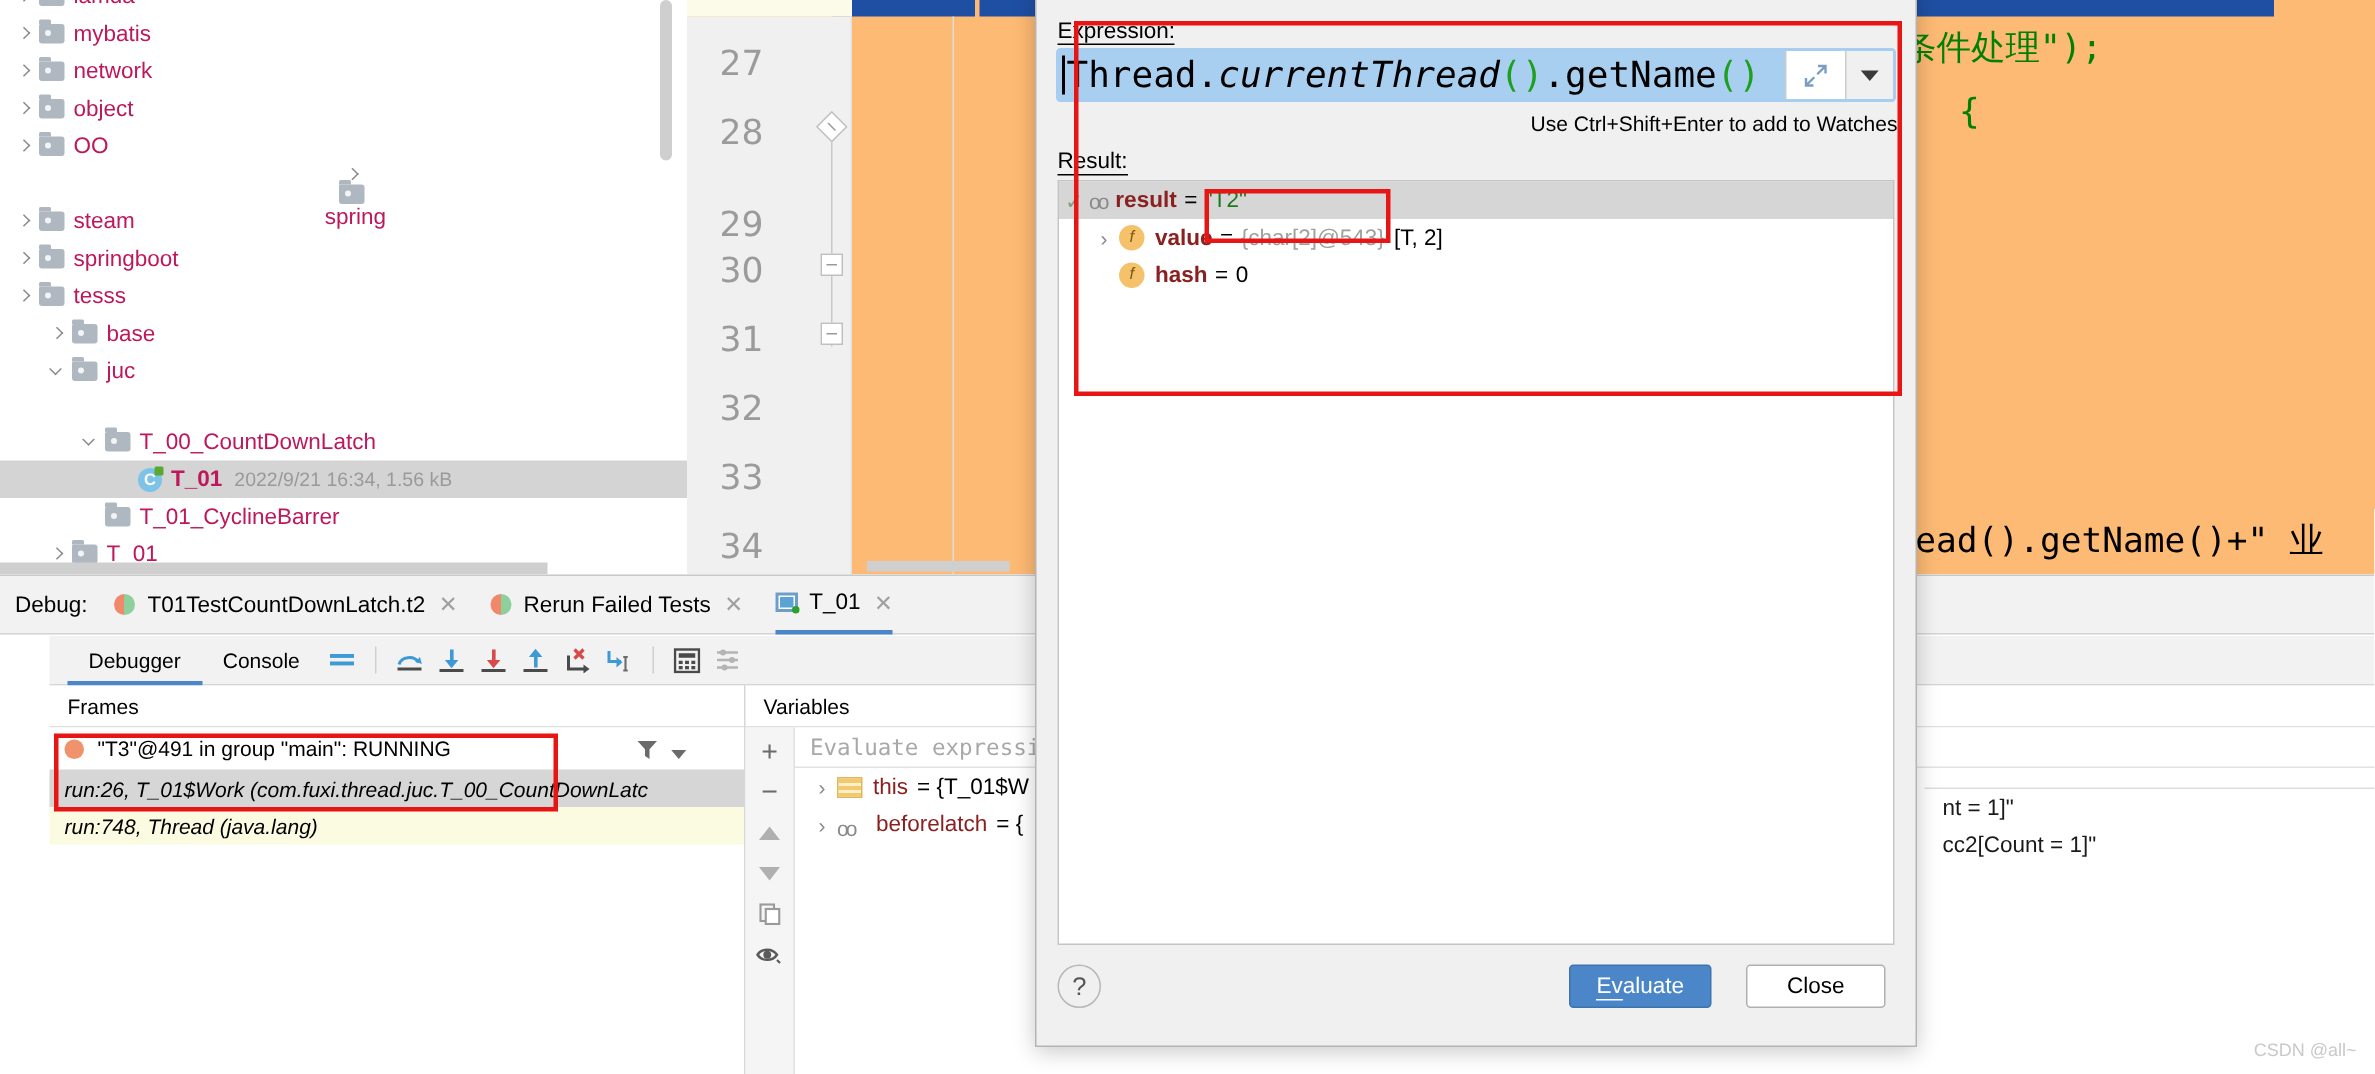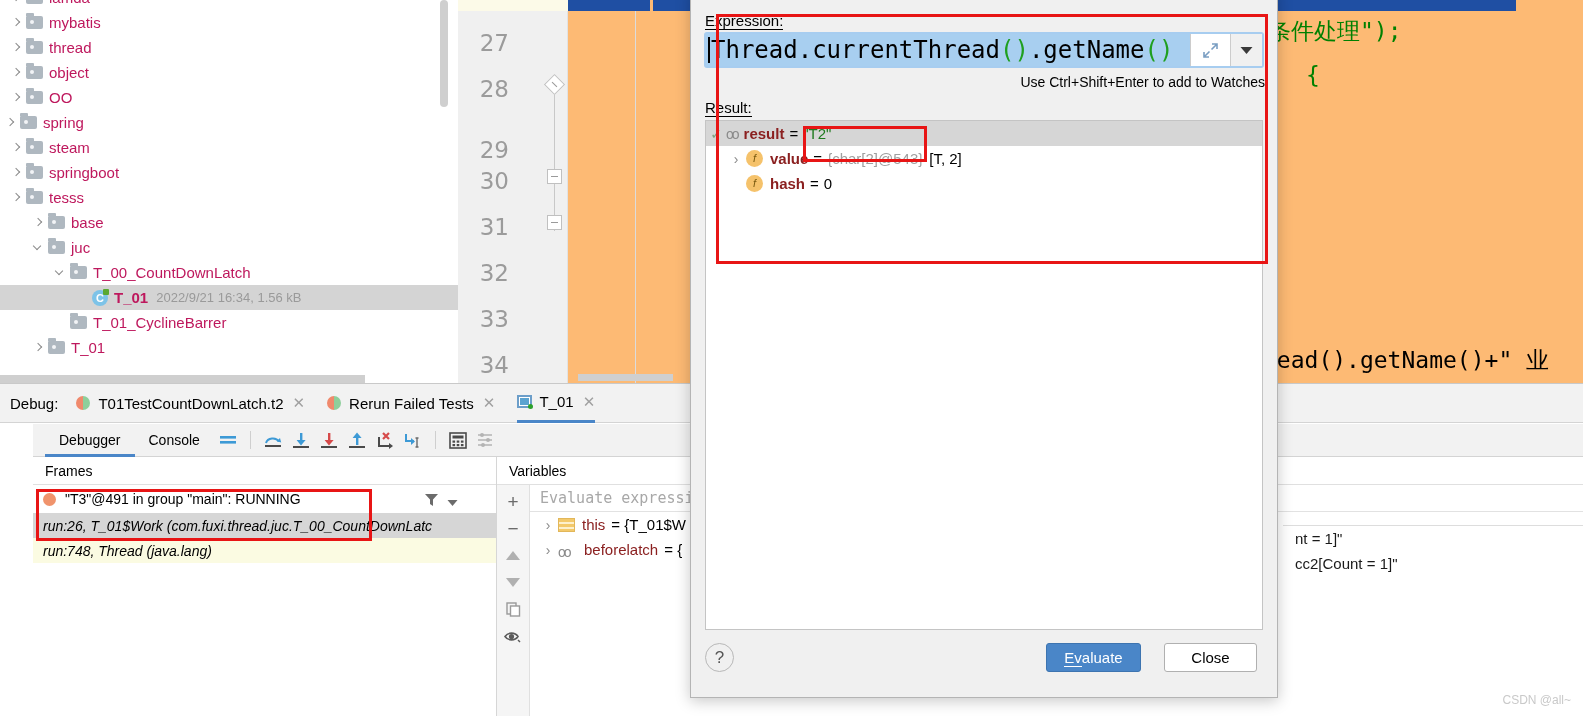--- a/index.html
+++ b/index.html
@@ -182,21 +182,21 @@
   #expr-input-wrap {
     position: absolute; left: 13px; top: 43px; width: 560px; height: 36px;
     border: 2px solid #a7cdf0; background: #a8cff0; border-radius: 3px;
     display: flex; align-items: center;
   }
   #expr-caret { width: 2px; height: 26px; background: #000; margin-left: 2px; }
   #expr-text {
     flex: 1; font-family: "DejaVu Sans Mono", monospace; font-size: 24px;
     white-space: nowrap; overflow: hidden; color: #000; padding-left: 1px;
   }
-  #expr-text .it { }
+  #expr-text .it { font-style: italic; }
   #expr-text .pg { color: #1f9f1f; }
   #expand-btn {
     width: 40px; height: 32px; background: #ffffff; border-left: 1px solid #cccccc;
     display: flex; align-items: center; justify-content: center;
   }
   #history-btn {
     width: 32px; height: 32px; background: #f0f0f0; border-left: 1px solid #cccccc;
     display: flex; align-items: center; justify-content: center;
   }
   #dlg-hint { position: absolute; right: 12px; top: 85px; font-size: 14px; color: #000; }
@@ -259,33 +259,33 @@
           <span class="tree-label">lamda</span>
         </div>
         <div class="tree-row" style="padding-left: 10px;">
           <span class="tw right"></span>
           <span class="folder-ico"></span>
           <span class="tree-label">mybatis</span>
         </div>
         <div class="tree-row" style="padding-left: 10px;">
           <span class="tw right"></span>
           <span class="folder-ico"></span>
-          <span class="tree-label">thread</span>
+          <span class="tree-label">network</span>
         </div>
         <div class="tree-row" style="padding-left: 10px;">
           <span class="tw right"></span>
           <span class="folder-ico"></span>
           <span class="tree-label">object</span>
         </div>
         <div class="tree-row" style="padding-left: 10px;">
           <span class="tw right"></span>
           <span class="folder-ico"></span>
           <span class="tree-label">OO</span>
         </div>
-        <div class="tree-row" style="padding-left: 4px;">
+        <div class="tree-row" style="padding-left: 16px; flex-direction: column;">
           <span class="tw right"></span>
           <span class="folder-ico"></span>
           <span class="tree-label">spring</span>
         </div>
         <div class="tree-row" style="padding-left: 10px;">
           <span class="tw right"></span>
           <span class="folder-ico"></span>
           <span class="tree-label">steam</span>
         </div>
         <div class="tree-row" style="padding-left: 10px;">
@@ -301,21 +301,21 @@
         <div class="tree-row" style="padding-left: 32px;">
           <span class="tw right"></span>
           <span class="folder-ico"></span>
           <span class="tree-label">base</span>
         </div>
         <div class="tree-row" style="padding-left: 32px;">
           <span class="tw down"></span>
           <span class="folder-ico"></span>
           <span class="tree-label">juc</span>
         </div>
-        <div class="tree-row" style="padding-left: 54px;">
+        <div class="tree-row" style="padding-left: 54px; margin-top: 22px;">
           <span class="tw down"></span>
           <span class="folder-ico"></span>
           <span class="tree-label">T_00_CountDownLatch</span>
         </div>
         <div class="tree-row sel" style="padding-left: 76px;">
           <span class="tw "></span>
           <span class="class-ico">C</span>
           <span class="tree-label" style="font-weight: 600;">T_01</span>
           <span class="tree-meta">2022/9/21 16:34, 1.56 kB</span>
         </div>

